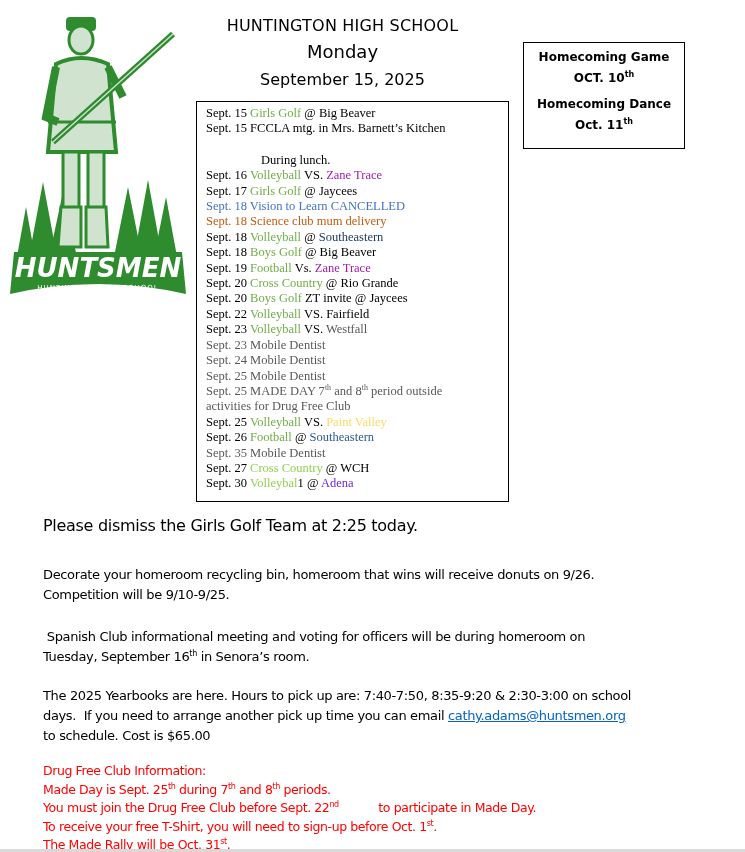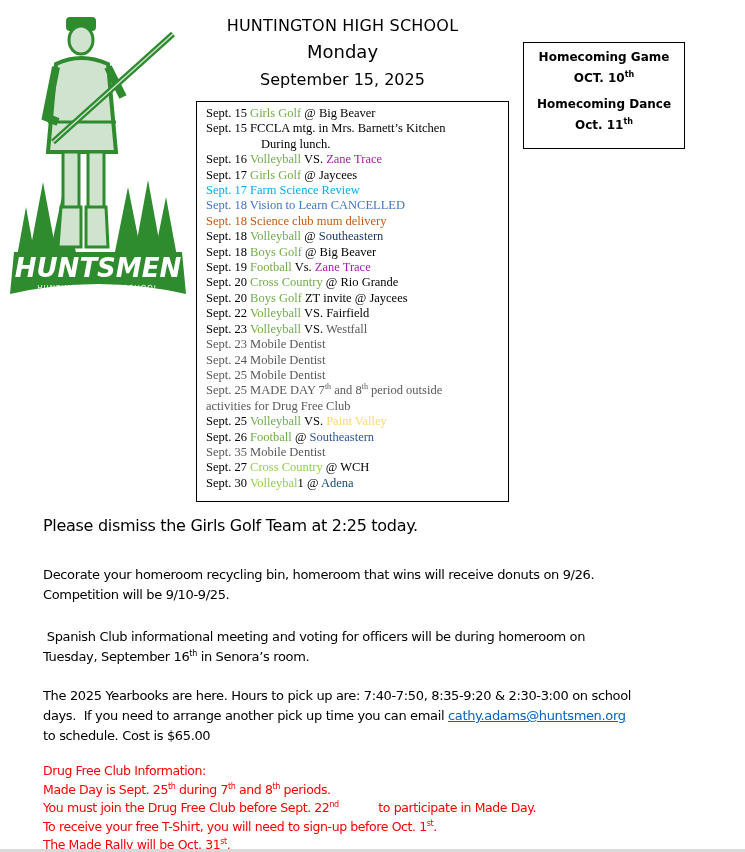--- a/index.html
+++ b/index.html
@@ -19,34 +19,34 @@
     padding-top: 6px;
   }
   .hc-box .gap { height: 9px; }
   .hc-box sup { font-size: 8px; }
   .schedule {
     position: absolute; left: 196px; top: 101px; width: 313px; height: 401px;
     border: 1px solid #000; box-sizing: border-box; padding: 4px 0 0 9px;
     font-family: "Liberation Serif", serif; font-size: 12.5px; line-height: 15.4px;
   }
   .schedule .row { white-space: nowrap; }
-  .schedule .indent { padding-left: 55px; }
+  .schedule .indent { padding-left: 55px; margin-top: 16px; }
   .schedule sup { font-size: 8px; line-height: 0; }
   .c-black { color: #000; }
   .c-green { color: #70ad47; }
   .c-lgreen { color: #92d050; }
   .c-red { color: #a21caf; }
   .c-cyan { color: #00b0f0; }
   .c-blue { color: #4472c4; }
   .c-orange { color: #c55a11; }
   .c-navy { color: #1f3864; }
   .c-dblue { color: #2f5597; }
   .c-gray { color: #595959; }
   .c-gold { color: #ffd966; }
-  .c-ablue { color: #0c4a6e; margin-top: 10px; }
+  .c-ablue { color: #6d28d9; margin-top: 10px; }
   .body-text { position: absolute; left: 43px; font-family: "DejaVu Sans", sans-serif; font-size: 13px; line-height: 20px; width: 680px; letter-spacing: -0.35px; }
   .dismiss { top: 515px; font-size: 16px; line-height: 22px; letter-spacing: -0.3px; }
   .p1 { top: 565px; }
   .p2 { top: 627px; }
   .p3 { top: 686px; }
   .p3 a { color: #0563c1; text-decoration: underline; }
   .drug { top: 762px; color: #ff0000; font-size: 12.5px; line-height: 18.6px; letter-spacing: -0.4px; }
   .body-text sup { font-size: 8px; line-height: 0; }
   .bottom-bar { position: absolute; left: 0; right: 0; bottom: 0; height: 3px; background: #d9d9d9; }
 </style>
@@ -102,21 +102,20 @@
   <div>Homecoming Dance</div>
   <div><span>Oct. 11</span><sup>th</sup></div>
 </div>
 
 <div class="schedule" id="schedule">
     <div class="row"><span class="c-black" style="white-space: pre;">Sept. 15 </span><span class="c-green" style="white-space: pre;">Girls Golf</span><span class="c-black" style="white-space: pre;"> @ Big Beaver</span></div>
     <div class="row"><span class="c-black" style="white-space: pre;">Sept. 15 FCCLA mtg. in Mrs. Barnett’s Kitchen</span></div>
     <div class="row indent"><span class="c-black" style="white-space: pre;">During lunch.</span></div>
     <div class="row"><span class="c-black" style="white-space: pre;">Sept. 16 </span><span class="c-green" style="white-space: pre;">Volleyball</span><span class="c-black" style="white-space: pre;"> VS. </span><span class="c-red" style="white-space: pre;">Zane Trace</span></div>
     <div class="row"><span class="c-black" style="white-space: pre;">Sept. 17 </span><span class="c-green" style="white-space: pre;">Girls Golf</span><span class="c-black" style="white-space: pre;"> @ Jaycees</span></div>
-    <div class="row"><span class="c-cyan" style="white-space: pre;">Sept. 17 Farm Science Review</span></div>
     <div class="row"><span class="c-blue" style="white-space: pre;">Sept. 18 Vision to Learn CANCELLED</span></div>
     <div class="row"><span class="c-orange" style="white-space: pre;">Sept. 18 Science club mum delivery</span></div>
     <div class="row"><span class="c-black" style="white-space: pre;">Sept. 18 </span><span class="c-green" style="white-space: pre;">Volleyball</span><span class="c-black" style="white-space: pre;"> @ </span><span class="c-navy" style="white-space: pre;">Southeastern</span></div>
     <div class="row"><span class="c-black" style="white-space: pre;">Sept. 18 </span><span class="c-green" style="white-space: pre;">Boys Golf</span><span class="c-black" style="white-space: pre;"> @ Big Beaver</span></div>
     <div class="row"><span class="c-black" style="white-space: pre;">Sept. 19 </span><span class="c-green" style="white-space: pre;">Football</span><span class="c-black" style="white-space: pre;"> Vs. </span><span class="c-red" style="white-space: pre;">Zane Trace</span></div>
     <div class="row"><span class="c-black" style="white-space: pre;">Sept. 20 </span><span class="c-green" style="white-space: pre;">Cross Country</span><span class="c-black" style="white-space: pre;"> @ Rio Grande</span></div>
     <div class="row"><span class="c-black" style="white-space: pre;">Sept. 20 </span><span class="c-green" style="white-space: pre;">Boys Golf</span><span class="c-black" style="white-space: pre;"> ZT invite @ Jaycees</span></div>
     <div class="row"><span class="c-black" style="white-space: pre;">Sept. 22 </span><span class="c-green" style="white-space: pre;">Volleyball</span><span class="c-black" style="white-space: pre;"> VS. Fairfield</span></div>
     <div class="row"><span class="c-black" style="white-space: pre;">Sept. 23 </span><span class="c-green" style="white-space: pre;">Volleyball</span><span class="c-black" style="white-space: pre;"> VS. </span><span class="c-gray" style="white-space: pre;">Westfall</span></div>
     <div class="row"><span class="c-gray" style="white-space: pre;">Sept. 23 Mobile Dentist</span></div>

